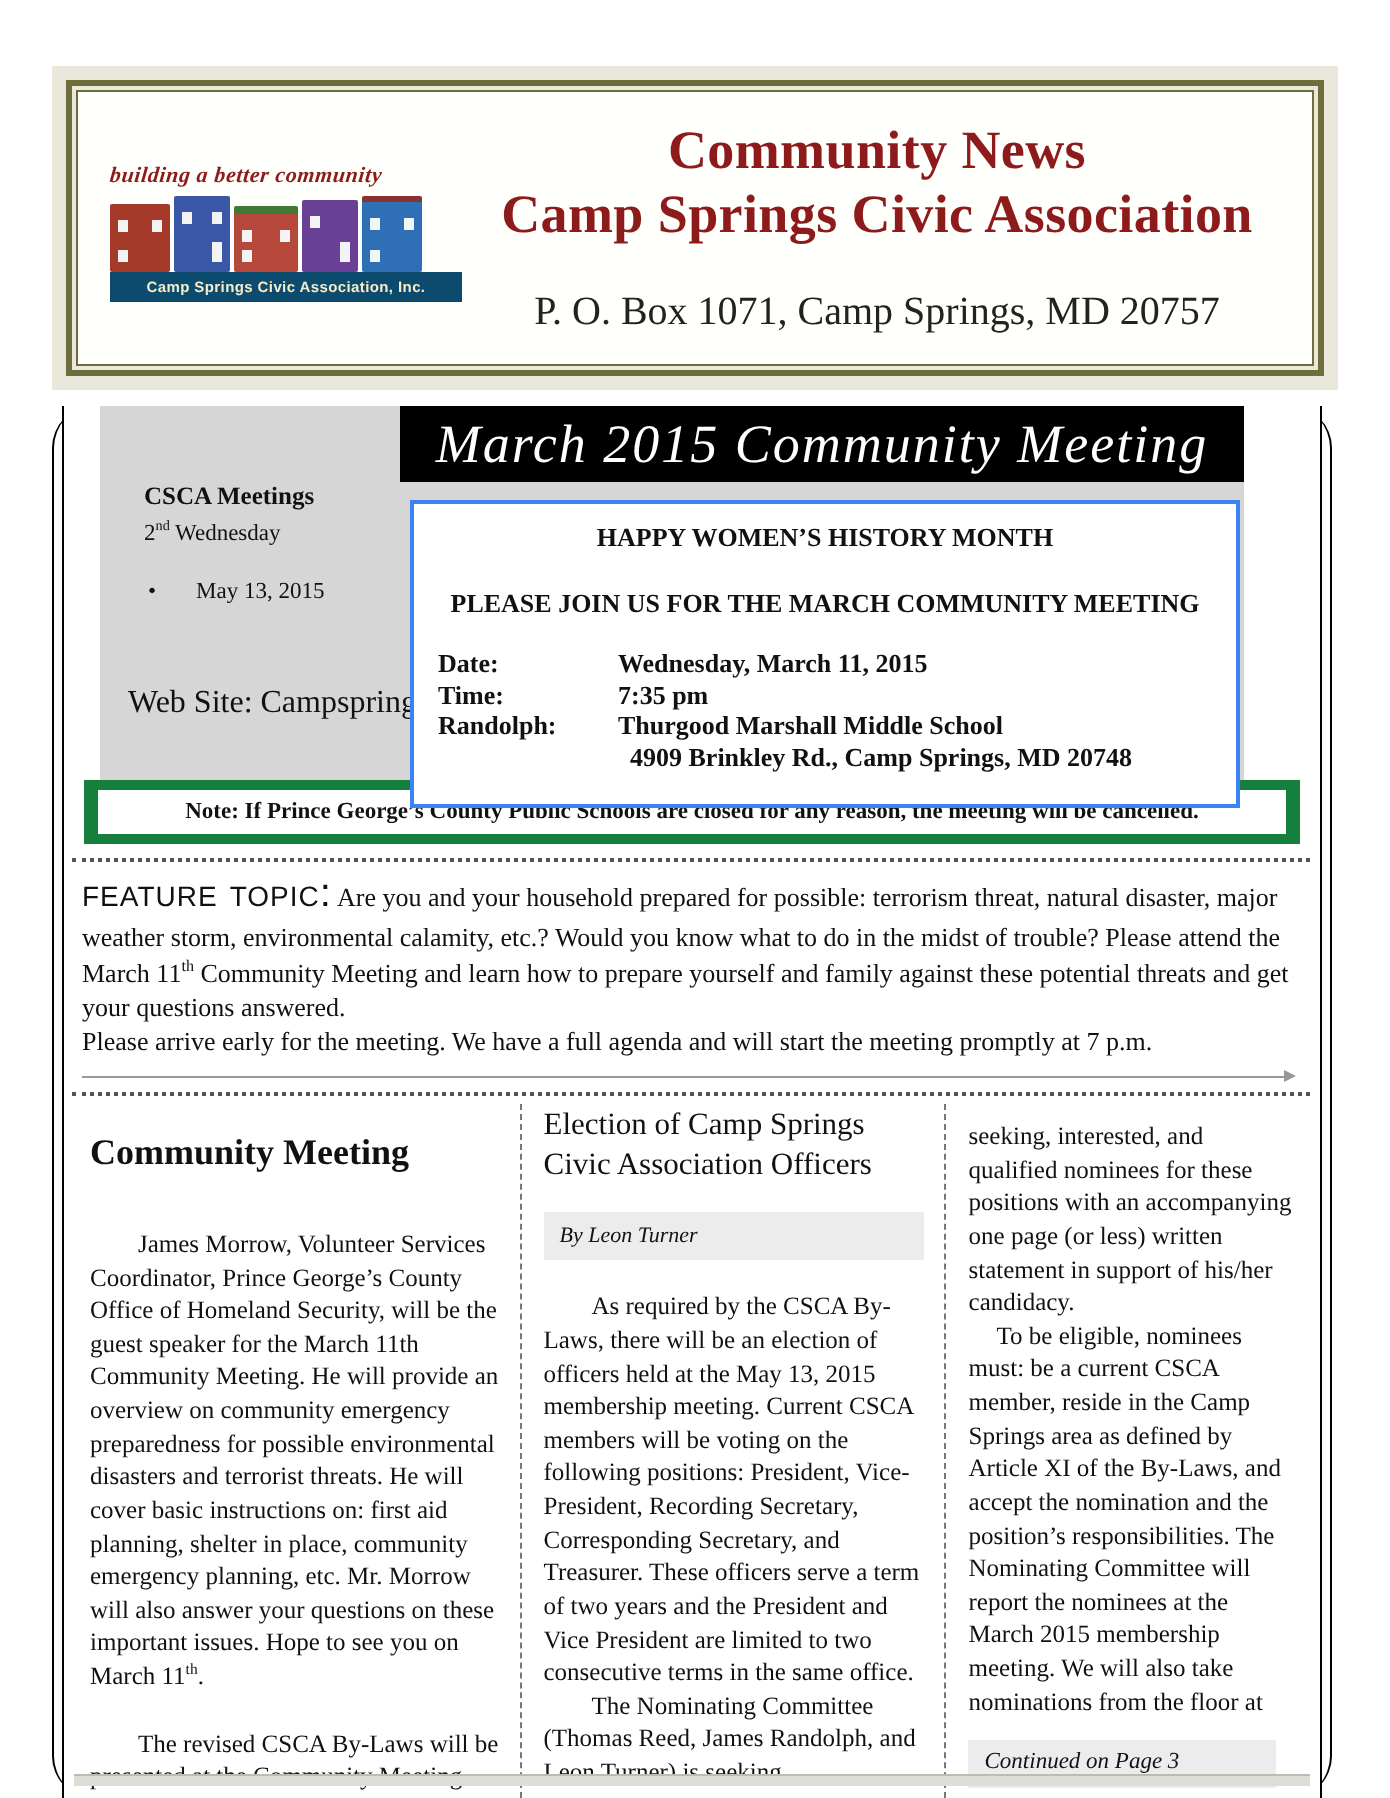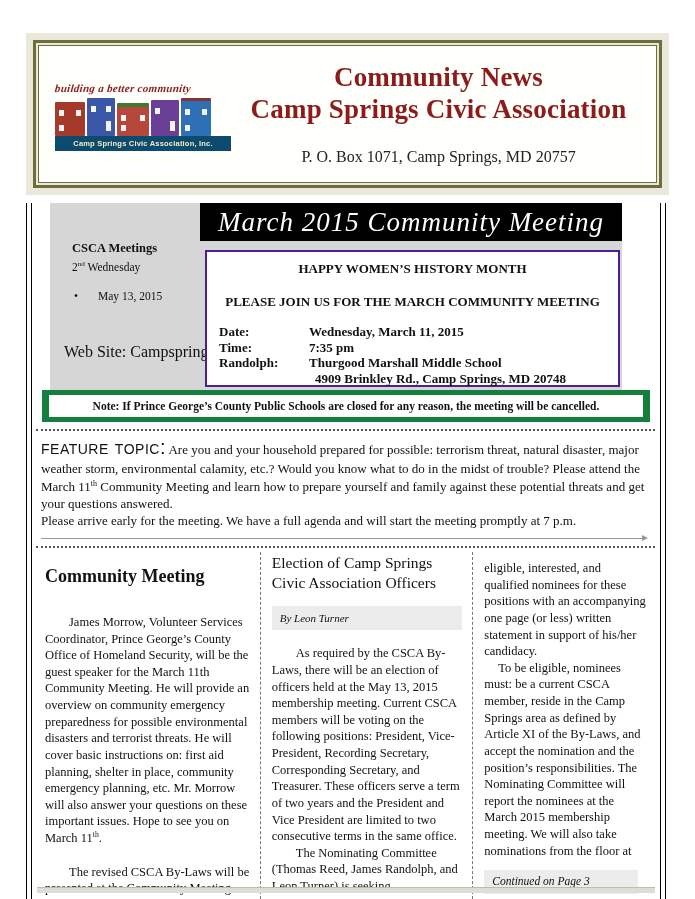--- a/index.html
+++ b/index.html
@@ -19,38 +19,38 @@
   .h1a { width:30px; height:34px; background:#a63a2a; }
   .h2a { width:28px; height:38px; background:#3a57a8; }
   .h3a { width:32px; height:33px; background:#b5483a; border-top:4px solid #3f7a35; }
   .h4a { width:28px; height:36px; background:#6a3f96; }
   .h5a { width:30px; height:38px; background:#2f6fb5; border-top:3px solid #833; }
   .win.wa { left:4px; top:8px; } .win.wb { right:4px; top:8px; }
   .win.wc { left:4px; bottom:5px; } .win.wd { right:4px; bottom:5px; height:10px; }
   .logo-banner { background:#0c4a6e; color:#f7ecc9; font-family:"Liberation Sans", sans-serif; font-weight:bold; font-size:7.5px; text-align:center; padding:3px 2px; letter-spacing:.2px; white-space:nowrap; }
   .title-block { flex:1; text-align:center; padding-right:14px; }
   .title-line { color:#8e1b1b; font-weight:bold; font-size:27px; line-height:1.17; letter-spacing:.2px; }
-  .address-line { color:#222; font-size:16px; margin-top:22px; }
-
-  
-  .main-outer { position:absolute; left:26px; top:203px; width:640px; bottom:0; border-left:1px solid #000; border-right:1px solid #000; }
+  .address-line { color:#222; font-size:20px; margin-top:22px; }
+
+  
+  .main-outer { position:absolute; left:26px; top:203px; width:640px; bottom:0; border-left:1px solid #000; border-right:1px solid #000;border-radius:21px; }
   .main-inner { margin:0 4px; height:100%; border-left:1px solid #000; border-right:1px solid #000; position:relative; background:#fff; }
 
   
   .gray-panel { position:relative; margin-left:18px; width:572px; height:187px; background:#d6d6d6; }
   .black-banner { position:absolute; left:150px; top:0; right:0; height:38px; background:#000; color:#fff; display:flex; align-items:center; justify-content:center; font-style:italic; font-size:27px; letter-spacing:1px; }
   .side-meetings { position:absolute; left:22px; top:38px; width:130px; font-size:11.5px; }
   .side-heading { font-weight:bold; font-size:12.5px; }
   .side-sched { margin-top:5px; }
   .side-bullet-row { margin-top:17px; display:flex; }
   .bullet-glyph { width:26px; text-align:left; padding-left:2px; }
   .side-website { position:absolute; left:14px; top:140px; font-size:16px; white-space:nowrap; }
   sup { font-size:.62em; vertical-align:super; line-height:0; }
 
-  .meeting-box { position:absolute; left:155px; top:47px; right:2px; height:137px; background:#fff; border:2px solid #4c1d95; padding:9px 12px 6px; font-weight:bold; font-size:13px; }
+  .meeting-box { position:absolute; left:155px; top:47px; right:2px; height:154px; background:#fff; border:2px solid #3b82f6; padding:9px 12px 6px; font-weight:bold; font-size:13px; }
   .mb-line1 { text-align:center; }
   .mb-line2 { text-align:center; margin-top:17px; }
   .mb-rows { margin-top:14px; line-height:15.6px; }
   .mb-row { display:flex; }
   .mb-label { width:90px; flex:0 0 auto; }
   .mb-val2 { margin-left:96px; }
 
   
   .note-strip { margin-left:10px; width:608px; background:#15803d; padding:5px 7px; }
   .note-box { background:#fff; text-align:center; font-weight:bold; font-size:11.5px; line-height:22px; height:22px; white-space:nowrap; overflow:hidden; }
@@ -196,21 +196,21 @@
         </div>
 
         <div class="col col-2">
           <div class="col2-heading">Election of Camp Springs Civic Association Officers</div>
           <div class="byline-bar">By Leon Turner</div>
           <p class="pp1 indent">As required by the CSCA By-Laws, there will be an election of officers held at the May 13, 2015 membership meeting.  Current CSCA members will be voting on the following positions: President, Vice-President, Recording Secretary, Corresponding Secretary, and Treasurer. These officers serve a term of two years and the President and Vice President are limited to two consecutive terms in the same office.</p>
           <p class="pp2 indent">The Nominating Committee (Thomas Reed, James Randolph, and Leon Turner) is seeking</p>
         </div>
 
         <div class="col col-3">
-          <p class="pp1">eligible, interested, and qualified nominees for these positions with an accompanying one page (or less) written statement in support of his/her candidacy.</p>
+          <p class="pp1">seeking, interested, and qualified nominees for these positions with an accompanying one page (or less) written statement in support of his/her candidacy.</p>
           <p class="pp2 indent-sm">To be eligible, nominees must:  be a current CSCA member, reside in the Camp Springs area as defined by Article XI of the By-Laws, and accept the nomination and the position’s responsibilities. The Nominating Committee will report the nominees at the March 2015 membership meeting.  We will also take nominations from the floor at</p>
           <div class="continued-bar">Continued on Page 3</div>
         </div>
 
       </div>
 
       <div class="bottom-band"></div>
 
     </div>
   </div>

